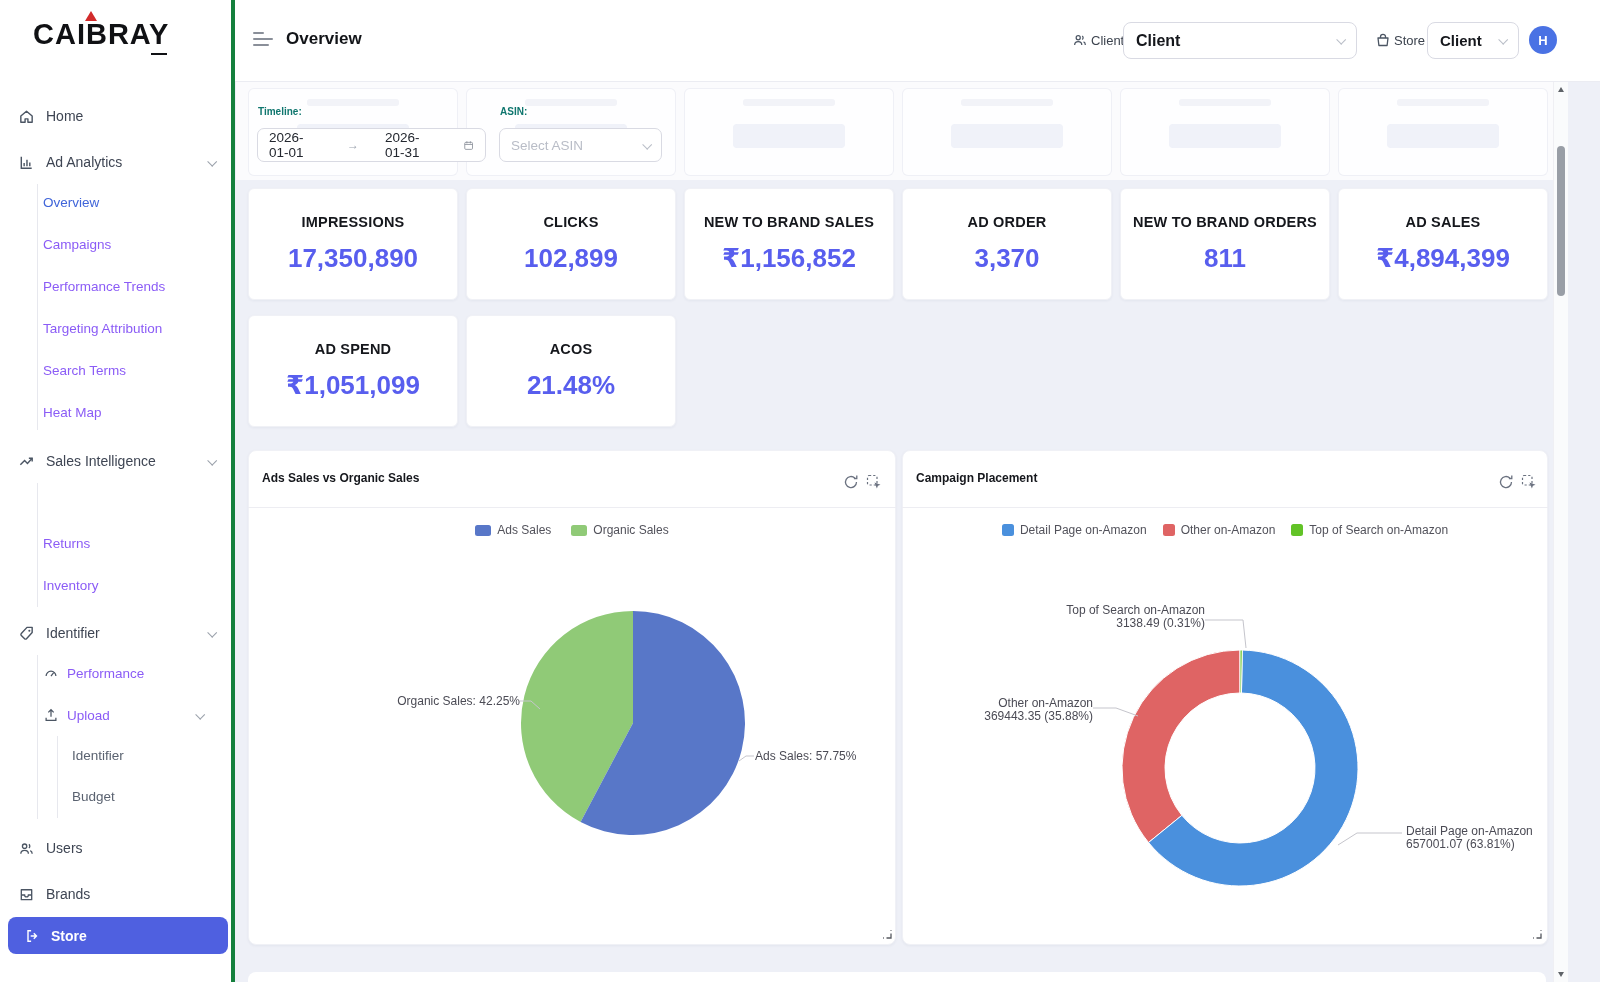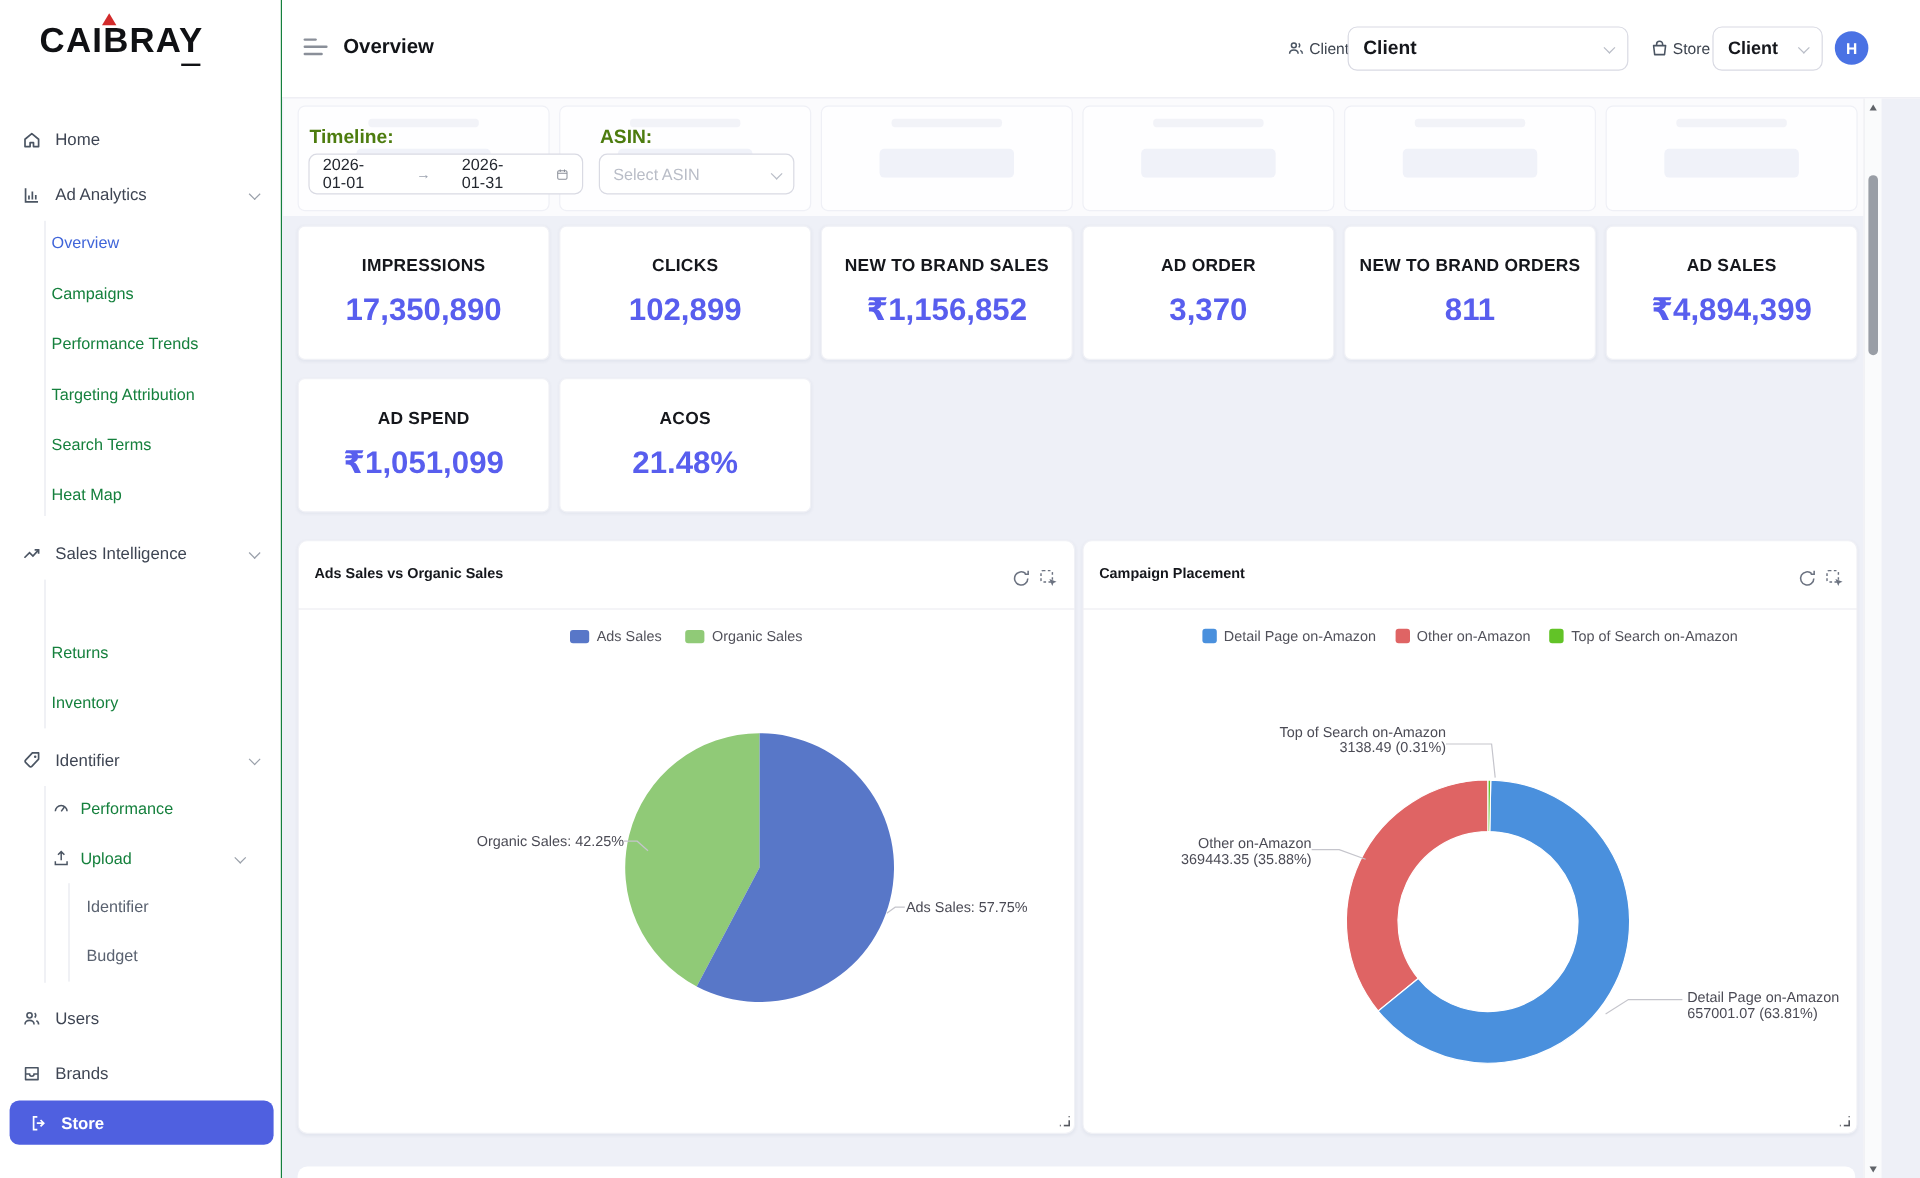--- a/index.html
+++ b/index.html
@@ -15,45 +15,45 @@
   .hamburger span:nth-child(3){ width:16px; }
   .page-title { position:absolute; left:286px; top:29px; font-size:17px; font-weight:700; color:#121418; }
   .hdr-label { position:absolute; top:33px; font-size:13px; color:#3c434e; }
   .hdr-icon { position:absolute; top:32px; width:16px; height:16px; color:#4b5563; }
   .hdr-select { position:absolute; top:22px; height:37px; background:#fff; border:1px solid #d9dae3; border-radius:8px; display:flex; align-items:center; padding:0 12px; cursor:pointer; }
   .hdr-select .val { font-size:16px; font-weight:700; color:#15171c; }
   .chev { display:inline-block; width:7px; height:7px; border-right:1.6px solid #b9bdc7; border-bottom:1.6px solid #b9bdc7; transform:rotate(45deg) translateY(-1px); }
   .avatar { position:absolute; left:1529px; top:26px; width:28px; height:28px; border-radius:50%; background:#4a72e4; color:#fff; font-size:13px; font-weight:700; display:flex; align-items:center; justify-content:center; cursor:pointer; }
 
   
-  .sidebar { position:absolute; left:0; top:0; width:235px; height:982px; background:#fff; border-right:1px solid #15803d; z-index:6; }
+  .sidebar { position:absolute; left:0; top:0; width:235px; height:982px; background:#fff; border-right:4px solid #15803d; z-index:6; }
   .logo { position:absolute; left:33px; top:18px; font-size:29px; font-weight:800; letter-spacing:1px; color:#101114; }
   .logo .mark { position:absolute; left:52px; top:-7px; width:0; height:0; border-left:6px solid transparent; border-right:6px solid transparent; border-bottom:10px solid #d22b2b; }
   .logo .cartline { position:absolute; right:2px; bottom:-4px; width:16px; height:2px; background:#101114; }
   .nav-item { position:absolute; left:0; width:235px; height:44px; display:flex; align-items:center; padding-left:18px; cursor:pointer; color:#3e4553; font-size:14px; }
   .nav-item .nico { width:17px; height:17px; margin-right:11px; color:#4b5563; flex:0 0 auto; }
   .nav-item .chev { margin-left:auto; margin-right:20px; border-color:#9aa0aa; }
-  .nav-sub { position:absolute; left:0; width:235px; height:42px; display:flex; align-items:center; padding-left:43px; cursor:pointer; color:#15803d; font-size:13.5px; }
+  .nav-sub { position:absolute; left:0; width:235px; height:42px; display:flex; align-items:center; padding-left:43px; cursor:pointer; color:#8b5cf6; font-size:13.5px; }
   .nav-sub.icon-sub { padding-left:43px; }
   .nav-sub .nico { width:16px; height:16px; margin-right:8px; color:#4b5563; }
   .nav-sub .chev { margin-left:auto; margin-right:32px; border-color:#9aa0aa; }
   .nav-sub2 { position:absolute; left:0; width:235px; height:41px; display:flex; align-items:center; padding-left:72px; cursor:pointer; color:#5a6270; font-size:13.5px; }
   .nav-line { position:absolute; width:1px; background:#e7e8ee; }
   .active-link { color:#4065d9 !important; }
   .logout-btn { position:absolute; left:8px; top:917px; width:220px; height:37px; background:#4f60e0; border-radius:8px; color:#fff; font-size:14px; font-weight:700; display:flex; align-items:center; padding-left:16px; cursor:pointer; }
   .logout-btn .nico { width:16px; height:16px; margin-right:11px; color:#fff; }
 
   
   .content-bg { position:absolute; left:235px; top:82px; width:1365px; height:900px; background:#eef0f7; z-index:1; }
   .strip { position:absolute; left:236px; top:82px; width:1317px; height:98px; background:#fbfbfd; z-index:2; }
   .ghost-card { position:absolute; top:88px; width:210px; height:88px; background:rgba(255,255,255,.75); border:1px solid rgba(228,230,240,.6); border-radius:6px; z-index:2; }
   .ghost-card .g1 { width:92px; height:7px; background:#e9ebf4; opacity:.6; border-radius:3px; margin:10px auto 0; }
   .ghost-card .g2 { width:112px; height:24px; background:#e2e5f4; opacity:.5; border-radius:4px; margin:18px auto 0; }
 
-  .filter-label { position:absolute; top:106px; font-size:16px; font-weight:700; color:#4d7c0f; z-index:3; }
+  .filter-label { position:absolute; top:106px; font-size:10px; font-weight:700; color:#0f766e; z-index:3; }
   .filter-box { position:absolute; top:128px; height:34px; background:#fff; border:1px solid #d9dae3; border-radius:7px; display:flex; align-items:center; padding:0 11px; z-index:3;gap:12px; }
   .date-txt { font-size:13.5px; color:#23272f; }
   .date-arrow { color:#9ca3af; font-size:12px; margin:0 14px; }
   .cal-icon { width:15px; height:15px; color:#8a8f99; margin-left:14px; }
   .placeholder { font-size:13.5px; color:#b9bdc7; }
 
   .kpi-card { position:absolute; width:210px; height:112px; background:#fff; border:1px solid #f0f1f6; border-radius:6px; box-shadow:0 1px 3px rgba(25,30,80,.05); display:flex; flex-direction:column; align-items:center; justify-content:center; gap:13px; z-index:3; }
   .kpi-label { font-size:14.5px; font-weight:700; color:#15171c; letter-spacing:.2px;text-align:center; }
   .kpi-value { font-size:26px; font-weight:700; color:#585eee; }
 

